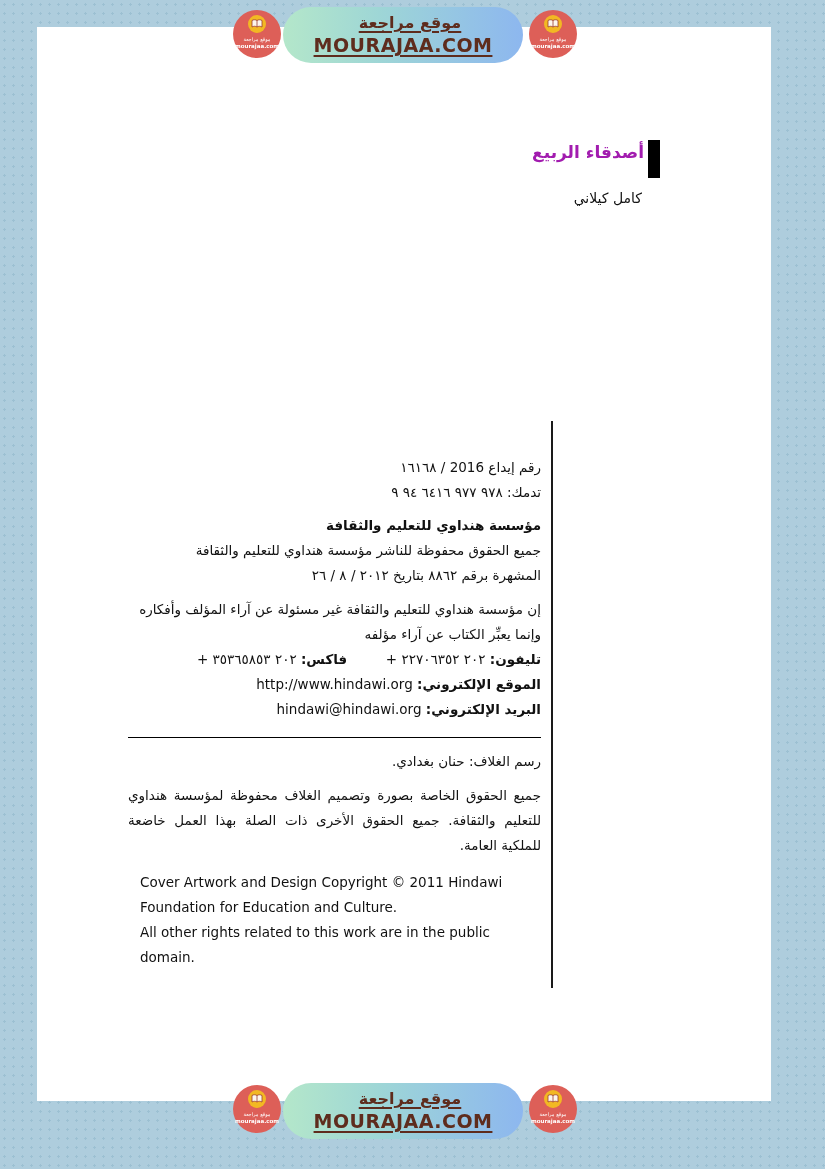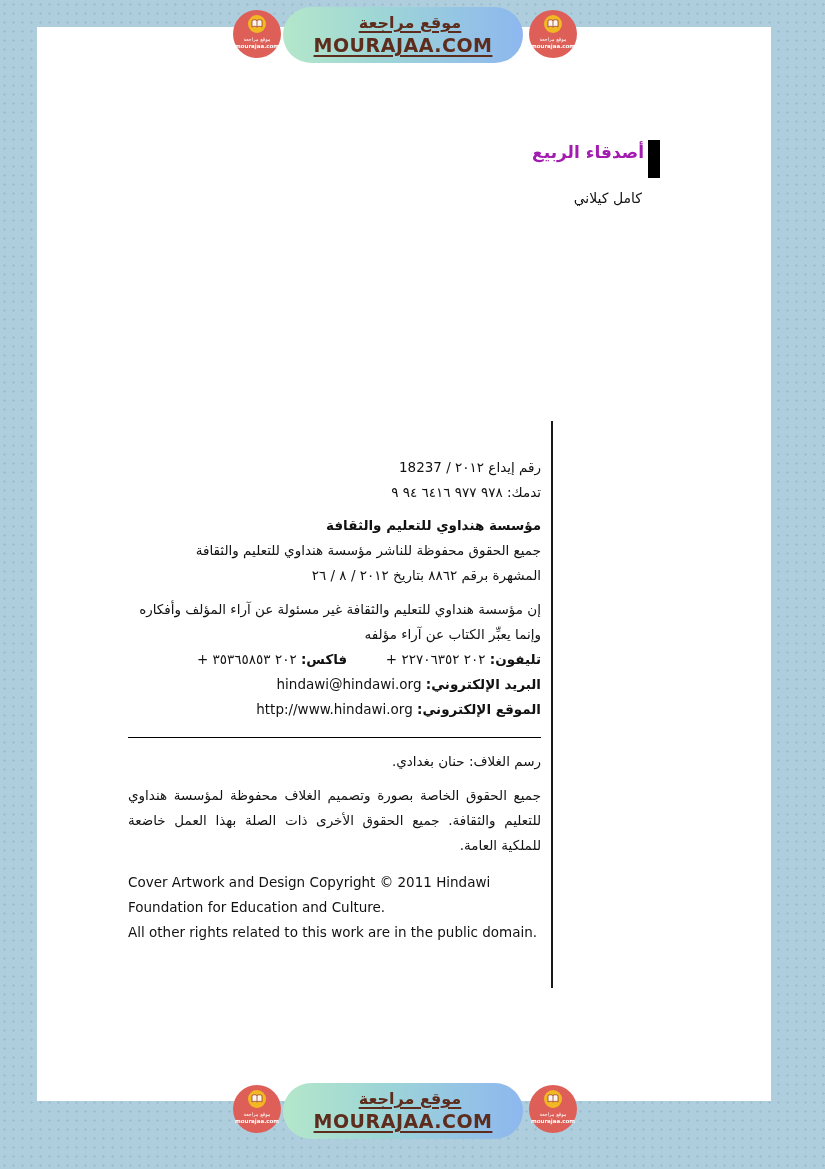--- a/index.html
+++ b/index.html
@@ -38,21 +38,21 @@
 
   
   .vrule{position:absolute;left:514px;top:394px;width:1.5px;height:567px;background:#1a1a1a;}
   .colophon{position:absolute;left:91px;top:428px;width:413px;direction:rtl;text-align:right;
             font-size:13.5px;color:#111;line-height:25px;}
   .line{min-height:25px;}
   .b{font-weight:bold;}
   .pre{white-space:pre-line;}
   .mt8{margin-top:8px;}
   .mt9{margin-top:9px;}
-  .mt12{margin-top:12px;}
+  .mt12{margin-top:12px;margin-left:12px;}
   .tel-gap{display:inline-block;width:30px;}
   .divider{border:none;border-top:1.5px solid #000;margin:15px 0 11px 0;}
   .justify{text-align:justify;text-justify:inter-word;}
   .english{direction:ltr;text-align:left;font-size:13.5px;line-height:25px;white-space:pre-line;color:#111;}
 </style>
 </head>
 <body>
 
 <div class="bg">
 
@@ -60,21 +60,21 @@
 
     <div class="title-bar"></div>
     <div class="book-title">أصدقاء الربيع</div>
     <div class="book-author">كامل كيلاني</div>
 
     <div class="vrule"></div>
 
     <div class="colophon">
       <div class="line">
         <span>رقم إيداع</span>
-        <span dir="ltr">18237 / ٢٠١٢</span>
+        <span dir="ltr">١٦١٦٨ / 2016</span>
       </div>
       <div class="line">
         <span>تدمك:</span>
         <span dir="ltr">٩٧٨ ٩٧٧ ٦٤١٦ ٩٤ ٩</span>
       </div>
 
       <div class="line b mt8">مؤسسة هنداوي للتعليم والثقافة</div>
       <div class="line">جميع الحقوق محفوظة للناشر مؤسسة هنداوي للتعليم والثقافة</div>
       <div class="line">
         <span>المشهرة برقم ٨٨٦٢ بتاريخ</span>
@@ -85,26 +85,26 @@
 وإنما يعبِّر الكتاب عن آراء مؤلفه</div>
 
       <div class="line">
         <span class="b">تليفون:</span>
         <span dir="ltr">+ ٢٠٢ ٢٢٧٠٦٣٥٢</span>
         <span class="tel-gap"></span>
         <span class="b">فاكس:</span>
         <span dir="ltr">+ ٢٠٢ ٣٥٣٦٥٨٥٣</span>
       </div>
       <div class="line">
+        <span class="b">الموقع الإلكتروني:</span>
+        <span dir="ltr">http://www.hindawi.org</span>
+      </div>
+      <div class="line">
         <span class="b">البريد الإلكتروني:</span>
         <span dir="ltr">hindawi@hindawi.org</span>
-      </div>
-      <div class="line">
-        <span class="b">الموقع الإلكتروني:</span>
-        <span dir="ltr">http://www.hindawi.org</span>
       </div>
 
       <hr class="divider">
 
       <div class="line">رسم الغلاف: حنان بغدادي.</div>
       <div class="line justify mt9">جميع الحقوق الخاصة بصورة وتصميم الغلاف محفوظة لمؤسسة هنداوي للتعليم والثقافة. جميع الحقوق الأخرى ذات الصلة بهذا العمل خاضعة للملكية العامة.</div>
       <div class="english mt12">Cover Artwork and Design Copyright © 2011 Hindawi
 Foundation for Education and Culture.
 All other rights related to this work are in the public domain.</div>
     </div>

